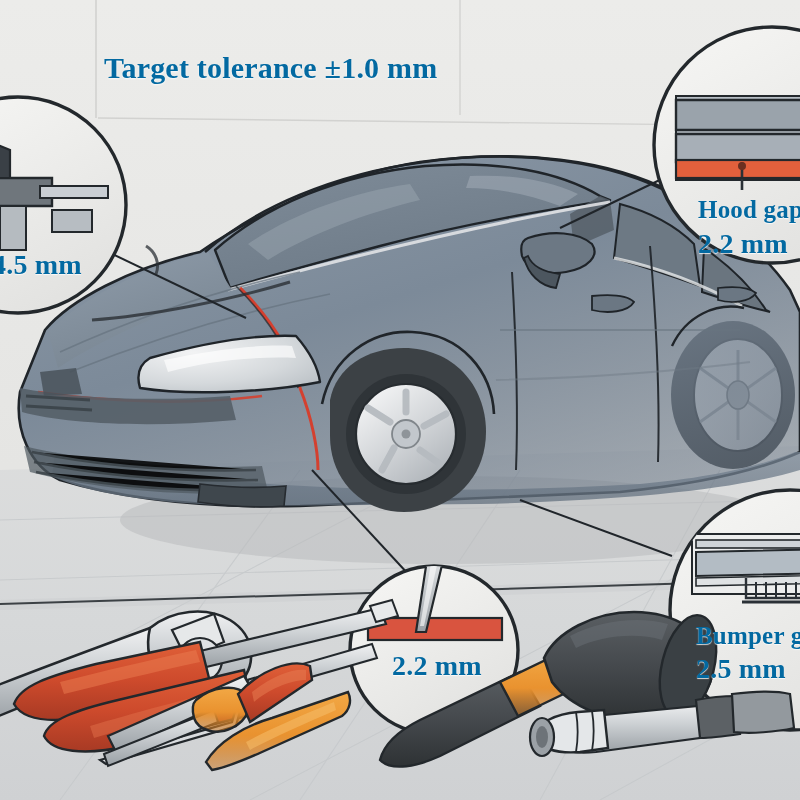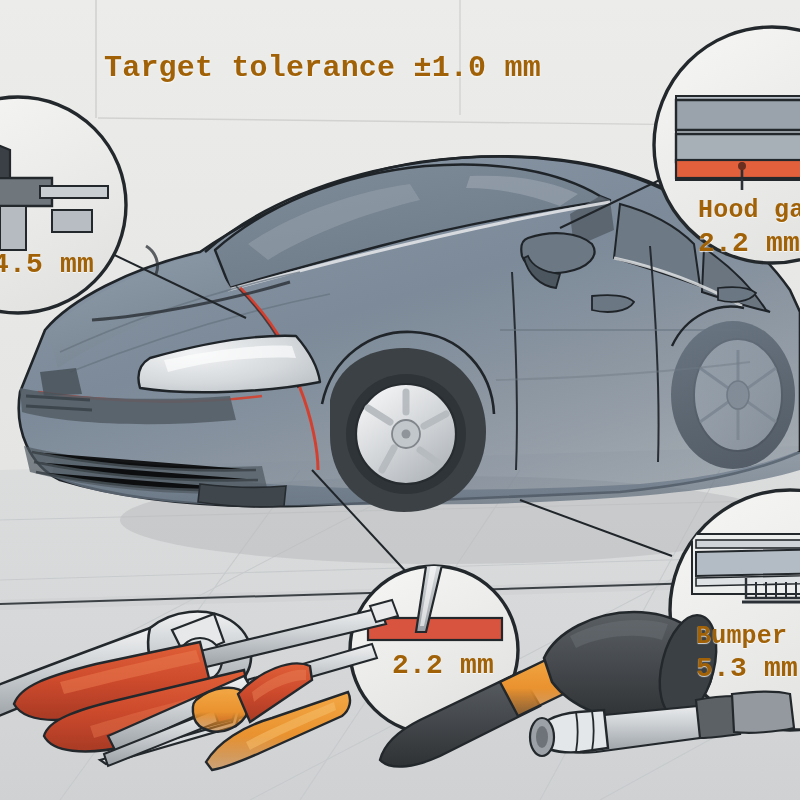--- a/index.html
+++ b/index.html
@@ -19,23 +19,23 @@
     background: #e9e9e7;
   }
   #scene {
     position: absolute;
     inset: 0;
     width: 800px;
     height: 800px;
   }
   .overlay-text {
     position: absolute;
-    font-family: Liberation Mono, monospace;
+    font-family: Liberation Serif, serif;
     font-weight: bold;
-    color: #a16207;
+    color: #0369a1;
     white-space: nowrap;
     letter-spacing: 0.2px;
   }
   #title-text {
     left: 104px;
     top: 51px;
     font-size: 30px;
     text-shadow: 0 1px 2px rgba(255,255,255,0.85);
   }
   .callout-label {
@@ -432,19 +432,19 @@
 
     </g>
   </svg>
 
   <div class="overlay-text" id="title-text">Target tolerance ±1.0 mm</div>
 
   <div class="overlay-text callout-label" id="hood-label">Hood gap</div>
   <div class="overlay-text callout-value" id="hood-value">2.2 mm</div>
 
   <div class="overlay-text callout-label" id="bumper-label">Bumper gap</div>
-  <div class="overlay-text callout-value" id="bumper-value">5.3 mm</div>
+  <div class="overlay-text callout-value" id="bumper-value">2.5 mm</div>
 
   <div class="overlay-text callout-value" id="caliper-value">4.5 mm</div>
 
   <div class="overlay-text callout-value" id="feeler-value">2.2 mm</div>
 
 </div>
 
 </body></html>

